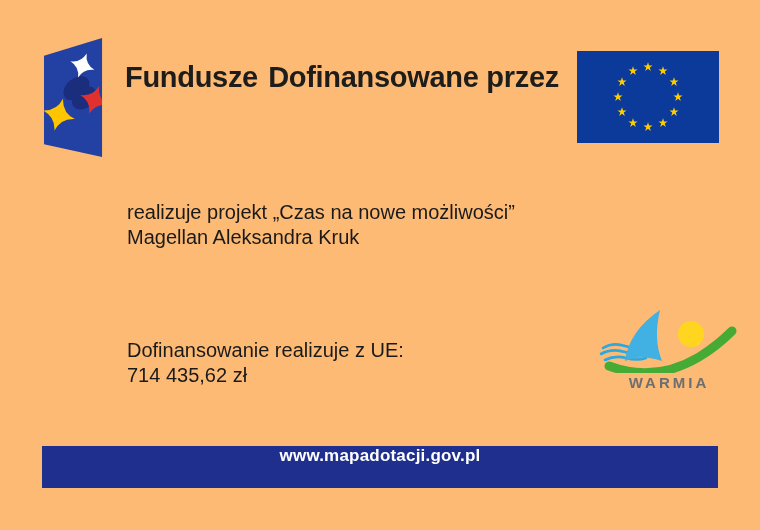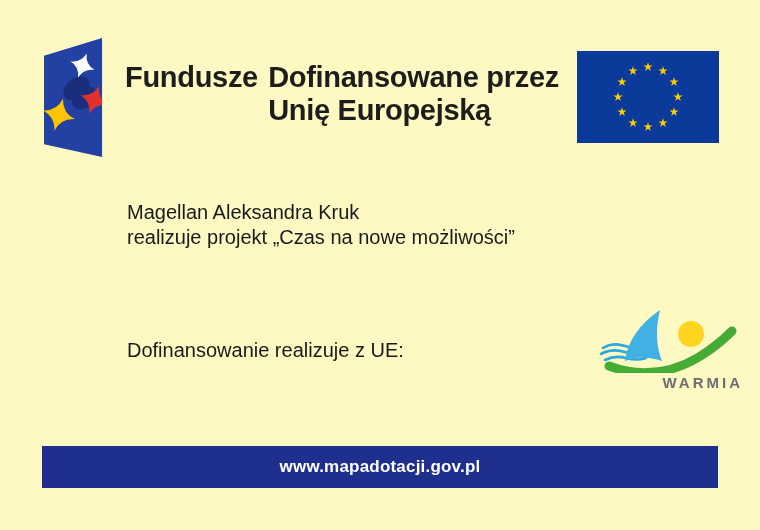--- a/index.html
+++ b/index.html
@@ -1,19 +1,19 @@
 <!DOCTYPE html>
 <html><head>
 <meta charset="utf-8">
 <style>
   html,body{margin:0;padding:0;background:#fff;}
   #poster{
     position:relative;
     width:760px;height:530px;
-    background:#fef9c3;
+    background:#fdba74;
     font-family:"Liberation Sans","DejaVu Sans",sans-serif;
     overflow:hidden;
   }
   .abs{position:absolute;}
   
   .brand-text{
     left:125px;top:61px;
     font-size:29px;font-weight:bold;line-height:33px;
     color:#1d1d1b;letter-spacing:-0.3px;
   }
@@ -30,29 +30,29 @@
     font-size:20px;line-height:24.5px;color:#1a1a1a;
   }
   .funding-block{
     left:127px;top:338px;
     font-size:20px;line-height:24.5px;color:#1a1a1a;
   }
   
   .region-logo{left:595px;top:303px;width:148px;height:70px;}
   .region-wordmark{
     left:595px;top:374px;width:148px;
-    text-align:right;color:#6d6e71;
+    text-align:center;color:#6d6e71;
     font-size:15px;font-weight:bold;line-height:18px;letter-spacing:3px;
   }
   .region-wordmark .reg{font-size:8px;letter-spacing:0;vertical-align:1px;}
   
   .footer-bar{
     left:42px;top:446px;width:676px;height:42px;
     background:#1f2f8e;
-    display:flex;align-items:center;justify-content:center;
+    display:flex;justify-content:center;
   }
   .footer-bar span{
     color:#ffffff;font-size:17px;font-weight:bold;letter-spacing:0.2px;
   }
 </style>
 </head>
 <body>
 
 <div id="poster">
 
@@ -71,21 +71,20 @@
       <path d="M43.4,16.8 Q41.9,27.6 51.2,33.4 Q40.4,31.9 34.6,41.2 Q36.1,30.4 26.8,24.6 Q37.6,26.1 43.4,16.8 Z" fill="#ffffff"></path>
     </g>
   </svg>
 
   <div class="abs brand-text">
     <div>Fundusze</div>
   </div>
 
   <div class="abs cofunded-text">
     <div>Dofinansowane przez</div>
-    <div>Unię Europejską</div>
   </div>
 
   <svg class="abs eu-flag" viewBox="0 0 142 92" aria-hidden="true">
     <defs>
       <symbol id="eustar" viewBox="-5 -5 10 10">
         <polygon points="0,-4.8 1.09,-1.5 4.57,-1.48 1.76,0.57 2.82,3.88 0,1.85 -2.82,3.88 -1.76,0.57 -4.57,-1.48 -1.09,-1.5" fill="#ffcc00"></polygon>
       </symbol>
     </defs>
     <rect x="0" y="0" width="142" height="92" fill="#0b3a9b"></rect>
     <g>
@@ -98,26 +97,27 @@
       <use href="#eustar" x="-5" y="-5" width="10" height="10" transform="translate(71,76)"></use>
       <use href="#eustar" x="-5" y="-5" width="10" height="10" transform="translate(56,72)"></use>
       <use href="#eustar" x="-5" y="-5" width="10" height="10" transform="translate(45,61)"></use>
       <use href="#eustar" x="-5" y="-5" width="10" height="10" transform="translate(41,46)"></use>
       <use href="#eustar" x="-5" y="-5" width="10" height="10" transform="translate(45,31)"></use>
       <use href="#eustar" x="-5" y="-5" width="10" height="10" transform="translate(56,20)"></use>
     </g>
   </svg>
 
   <div class="abs beneficiary-block">
+    <div>realizuje projekt „Czas na nowe możliwości”</div>
     <div>Magellan Aleksandra Kruk</div>
-    <div>realizuje projekt „Czas na nowe możliwości”</div>
   </div>
 
   <div class="abs funding-block">
     <div>Dofinansowanie realizuje z UE:</div>
+    <div>714 435,62 zł</div>
   </div>
 
   <svg class="abs region-logo" viewBox="0 0 148 70" aria-hidden="true">
     <path d="M8,45 q10,-6 22,-2 q12,4 22,0" stroke="#29a9e0" stroke-width="2.6" fill="none" stroke-linecap="round"></path>
     <path d="M6,51 q11,-6 24,-2 q13,4 24,-1" stroke="#29a9e0" stroke-width="2.6" fill="none" stroke-linecap="round"></path>
     <path d="M10,57 q10,-5 21,-2 q11,3 20,0" stroke="#29a9e0" stroke-width="2.6" fill="none" stroke-linecap="round"></path>
     <path d="M30,58 Q34,28 65,7 Q58,36 67,58 Q47,51 30,58 Z" fill="#41b0e2"></path>
     <circle cx="96" cy="31" r="13" fill="#ffd520"></circle>
     <path d="M14,63 Q60,80 104,54 Q122,43 137,28" stroke="#46ab34" stroke-width="9" fill="none" stroke-linecap="round"></path>
   </svg>

